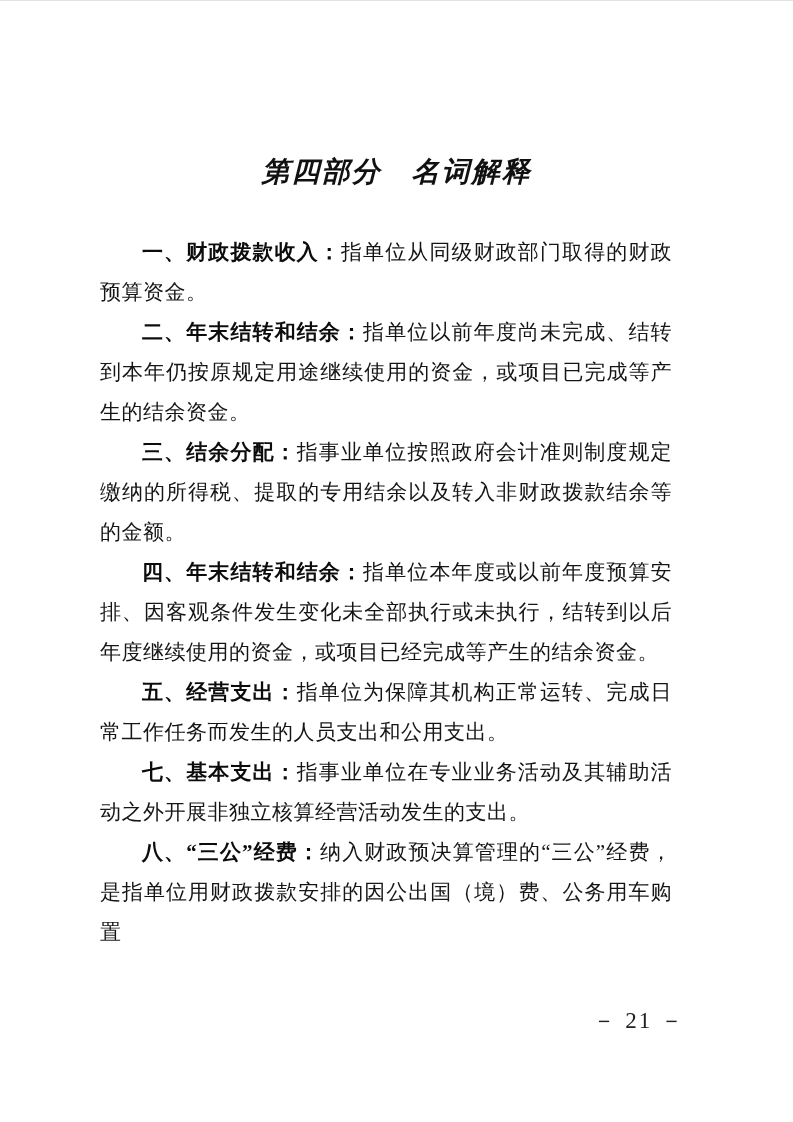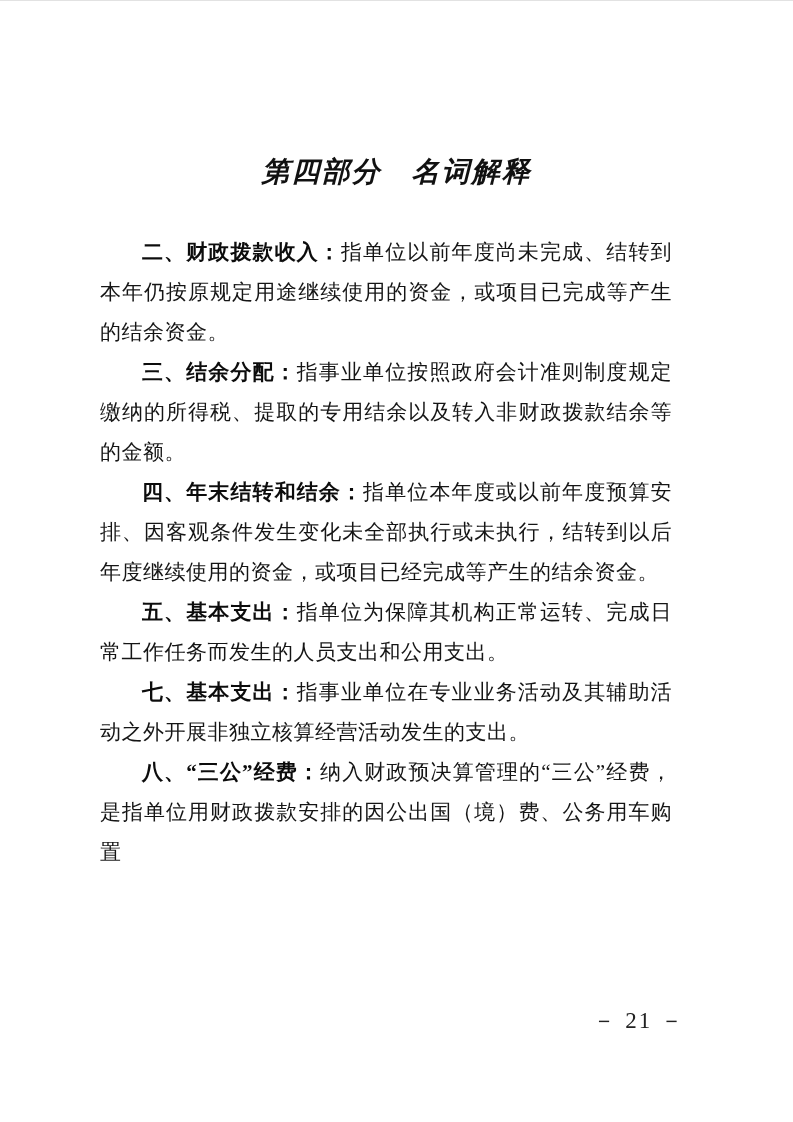--- a/index.html
+++ b/index.html
@@ -66,28 +66,29 @@
 </style>
 </head>
 <body>
 
 <div class="page">
 
   <h1 class="doc-title">第四部分　名词解释</h1>
 
   <div class="content">
 
+    <p class="para"><span class="term">一、财政拨款收入：</span><span class="definition">指单位从同级财政部门取得的财政预算资金。</span></p>
 
-    <p class="para"><span class="term">二、财政拨款收入：</span><span class="definition">指单位以前年度尚未完成、结转到本年仍按原规定用途继续使用的资金，或项目已完成等产生的结余资金。</span></p>
+    <p class="para"><span class="term">二、年末结转和结余：</span><span class="definition">指单位以前年度尚未完成、结转到本年仍按原规定用途继续使用的资金，或项目已完成等产生的结余资金。</span></p>
 
     <p class="para"><span class="term">三、结余分配：</span><span class="definition">指事业单位按照政府会计准则制度规定缴纳的所得税、提取的专用结余以及转入非财政拨款结余等的金额。</span></p>
 
     <p class="para"><span class="term">四、年末结转和结余：</span><span class="definition">指单位本年度或以前年度预算安排、因客观条件发生变化未全部执行或未执行，结转到以后年度继续使用的资金，或项目已经完成等产生的结余资金。</span></p>
 
-    <p class="para"><span class="term">五、基本支出：</span><span class="definition">指单位为保障其机构正常运转、完成日常工作任务而发生的人员支出和公用支出。</span></p>
+    <p class="para"><span class="term">五、经营支出：</span><span class="definition">指单位为保障其机构正常运转、完成日常工作任务而发生的人员支出和公用支出。</span></p>
 
 
     <p class="para"><span class="term">七、基本支出：</span><span class="definition">指事业单位在专业业务活动及其辅助活动之外开展非独立核算经营活动发生的支出。</span></p>
 
     <p class="para"><span class="term">八、“三公”经费：</span><span class="definition">纳入财政预决算管理的“三公”经费，是指单位用财政拨款安排的因公出国（境）费、公务用车购置</span></p>
 
   </div>
 
   <div class="page-number">－ 21 －</div>
 

